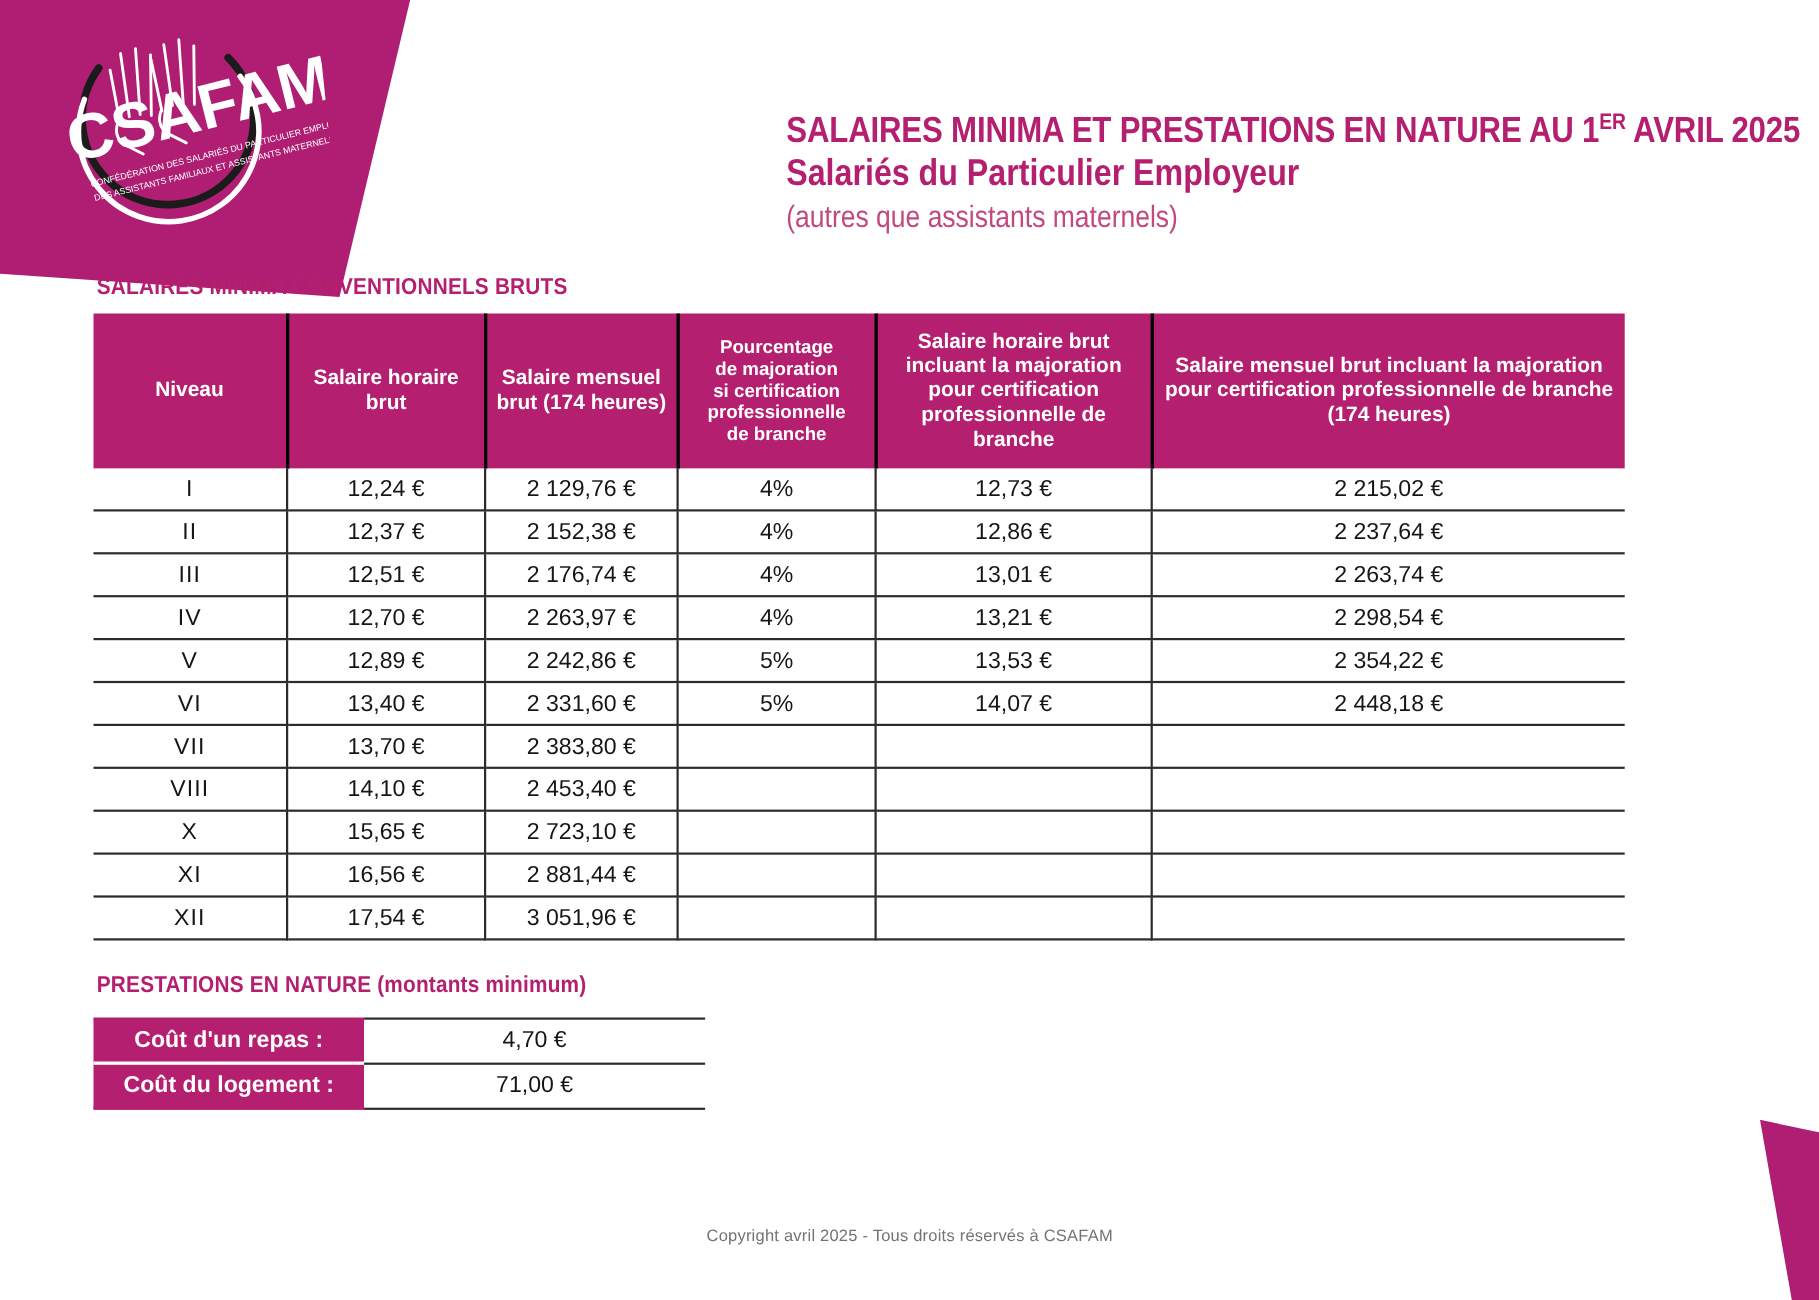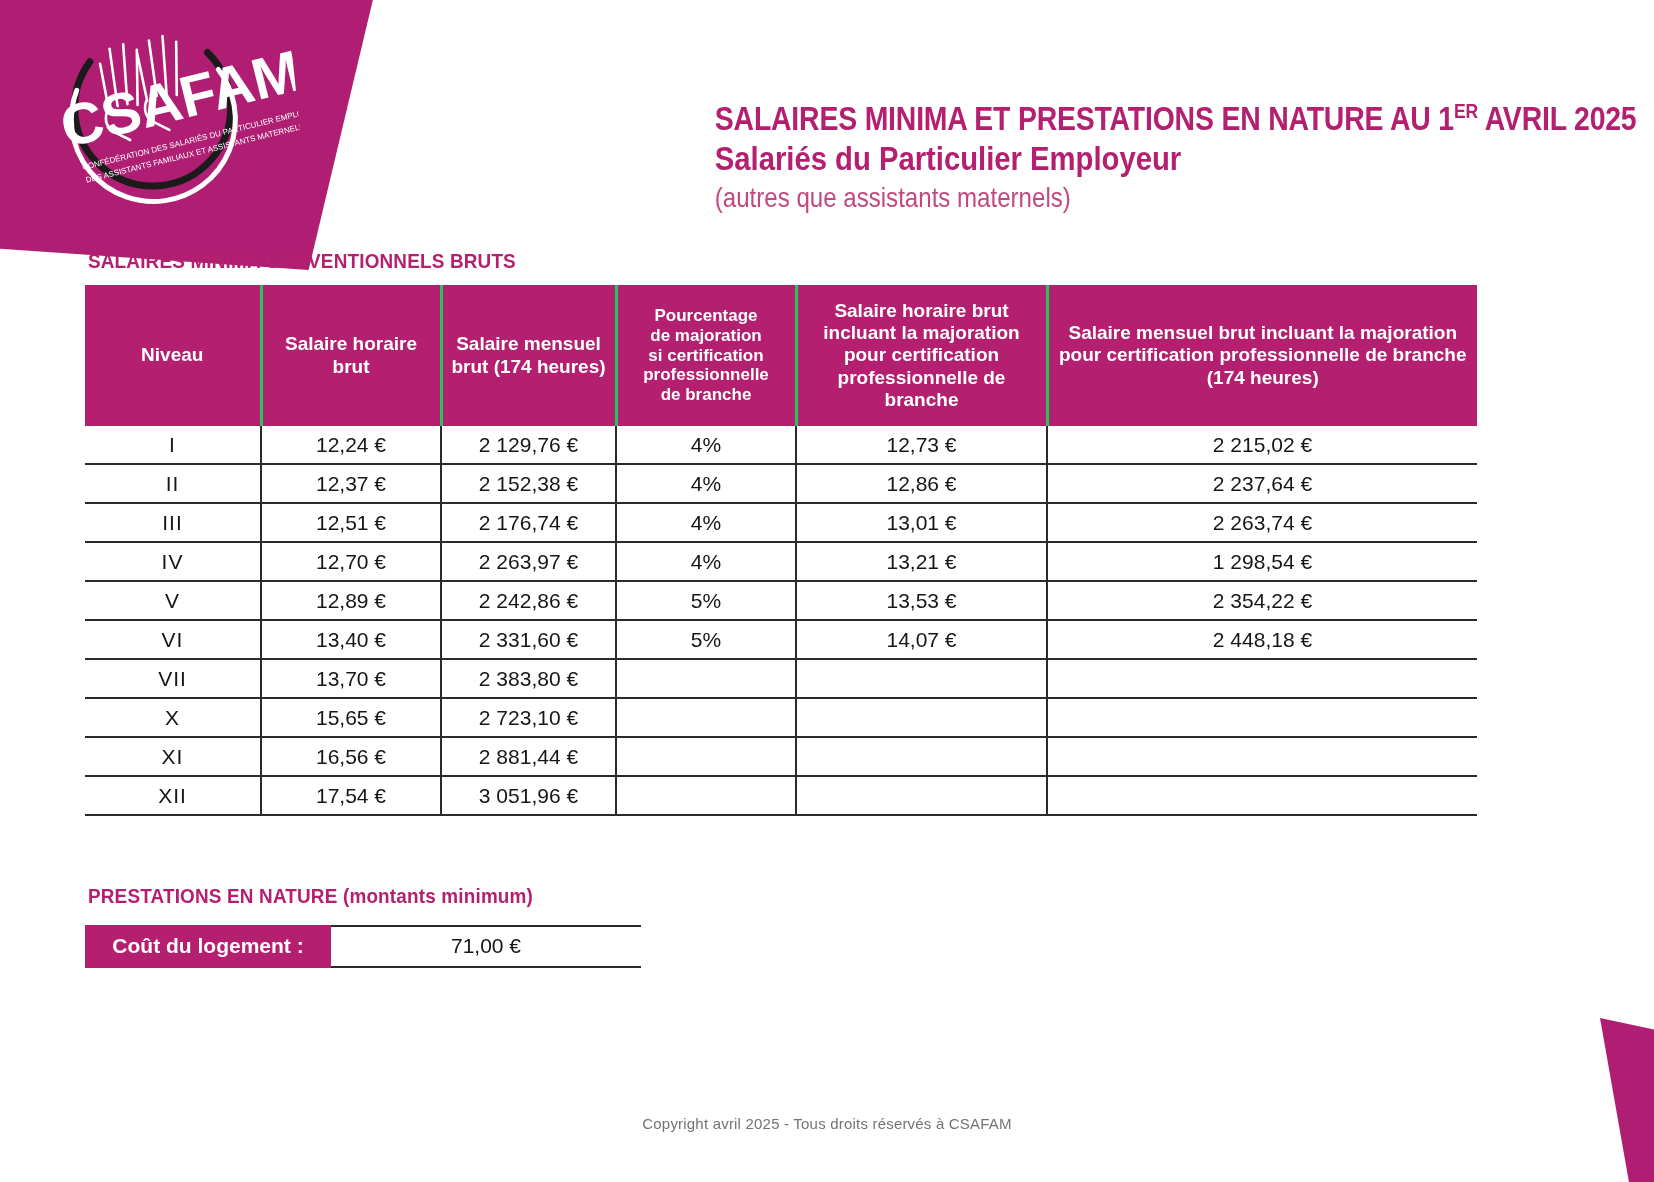--- a/index.html
+++ b/index.html
@@ -112,21 +112,21 @@
   .wage-table col.c-horm{width:251px;}
   .wage-table col.c-menm{width:430px;}
 
   .wage-table thead th{
     background:#B4206F;
     color:#ffffff;
     height:133px;
     vertical-align:middle;
     text-align:center;
     padding:4px 6px;
-    border-right:3px solid #22c55e;
+    border-right:3px solid #000000;
     font-weight:bold;
     line-height:1.17;
   }
   .wage-table thead th:last-child{border-right:none;}
   .th-narrow{
     font-family:"Liberation Sans Narrow","Liberation Sans",sans-serif;
     font-size:19px;
   }
   .th-round{
     font-family:"Liberation Sans","DejaVu Sans",sans-serif;
@@ -287,21 +287,21 @@
         <td>4%</td>
         <td>13,01 €</td>
         <td>2 263,74 €</td>
       </tr>
       <tr>
         <td class="lvl">IV</td>
         <td>12,70 €</td>
         <td>2 263,97 €</td>
         <td>4%</td>
         <td>13,21 €</td>
-        <td>1 298,54 €</td>
+        <td>2 298,54 €</td>
       </tr>
       <tr>
         <td class="lvl">V</td>
         <td>12,89 €</td>
         <td>2 242,86 €</td>
         <td>5%</td>
         <td>13,53 €</td>
         <td>2 354,22 €</td>
       </tr>
       <tr>
@@ -314,20 +314,28 @@
       </tr>
       <tr>
         <td class="lvl">VII</td>
         <td>13,70 €</td>
         <td>2 383,80 €</td>
         <td></td>
         <td></td>
         <td></td>
       </tr>
       <tr>
+        <td class="lvl">VIII</td>
+        <td>14,10 €</td>
+        <td>2 453,40 €</td>
+        <td></td>
+        <td></td>
+        <td></td>
+      </tr>
+      <tr>
         <td class="lvl">X</td>
         <td>15,65 €</td>
         <td>2 723,10 €</td>
         <td></td>
         <td></td>
         <td></td>
       </tr>
       <tr>
         <td class="lvl">XI</td>
         <td>16,56 €</td>
@@ -349,19 +357,23 @@
 
 <div class="section-heading" id="heading-prestations">PRESTATIONS EN NATURE (montants minimum)</div>
 
 <table class="benefit-table">
   <colgroup>
       <col class="b-label">
       <col class="b-value">
     </colgroup>
   <tbody id="benefit-body">
       <tr>
+        <td class="b-label">Coût d'un repas :</td>
+        <td class="b-value">4,70 €</td>
+      </tr>
+      <tr>
         <td class="b-label">Coût du logement :</td>
         <td class="b-value">71,00 €</td>
       </tr>
     </tbody>
 </table>
 
 <div class="footer">Copyright avril 2025 - Tous droits réservés à CSAFAM</div>
 
 </body></html>

